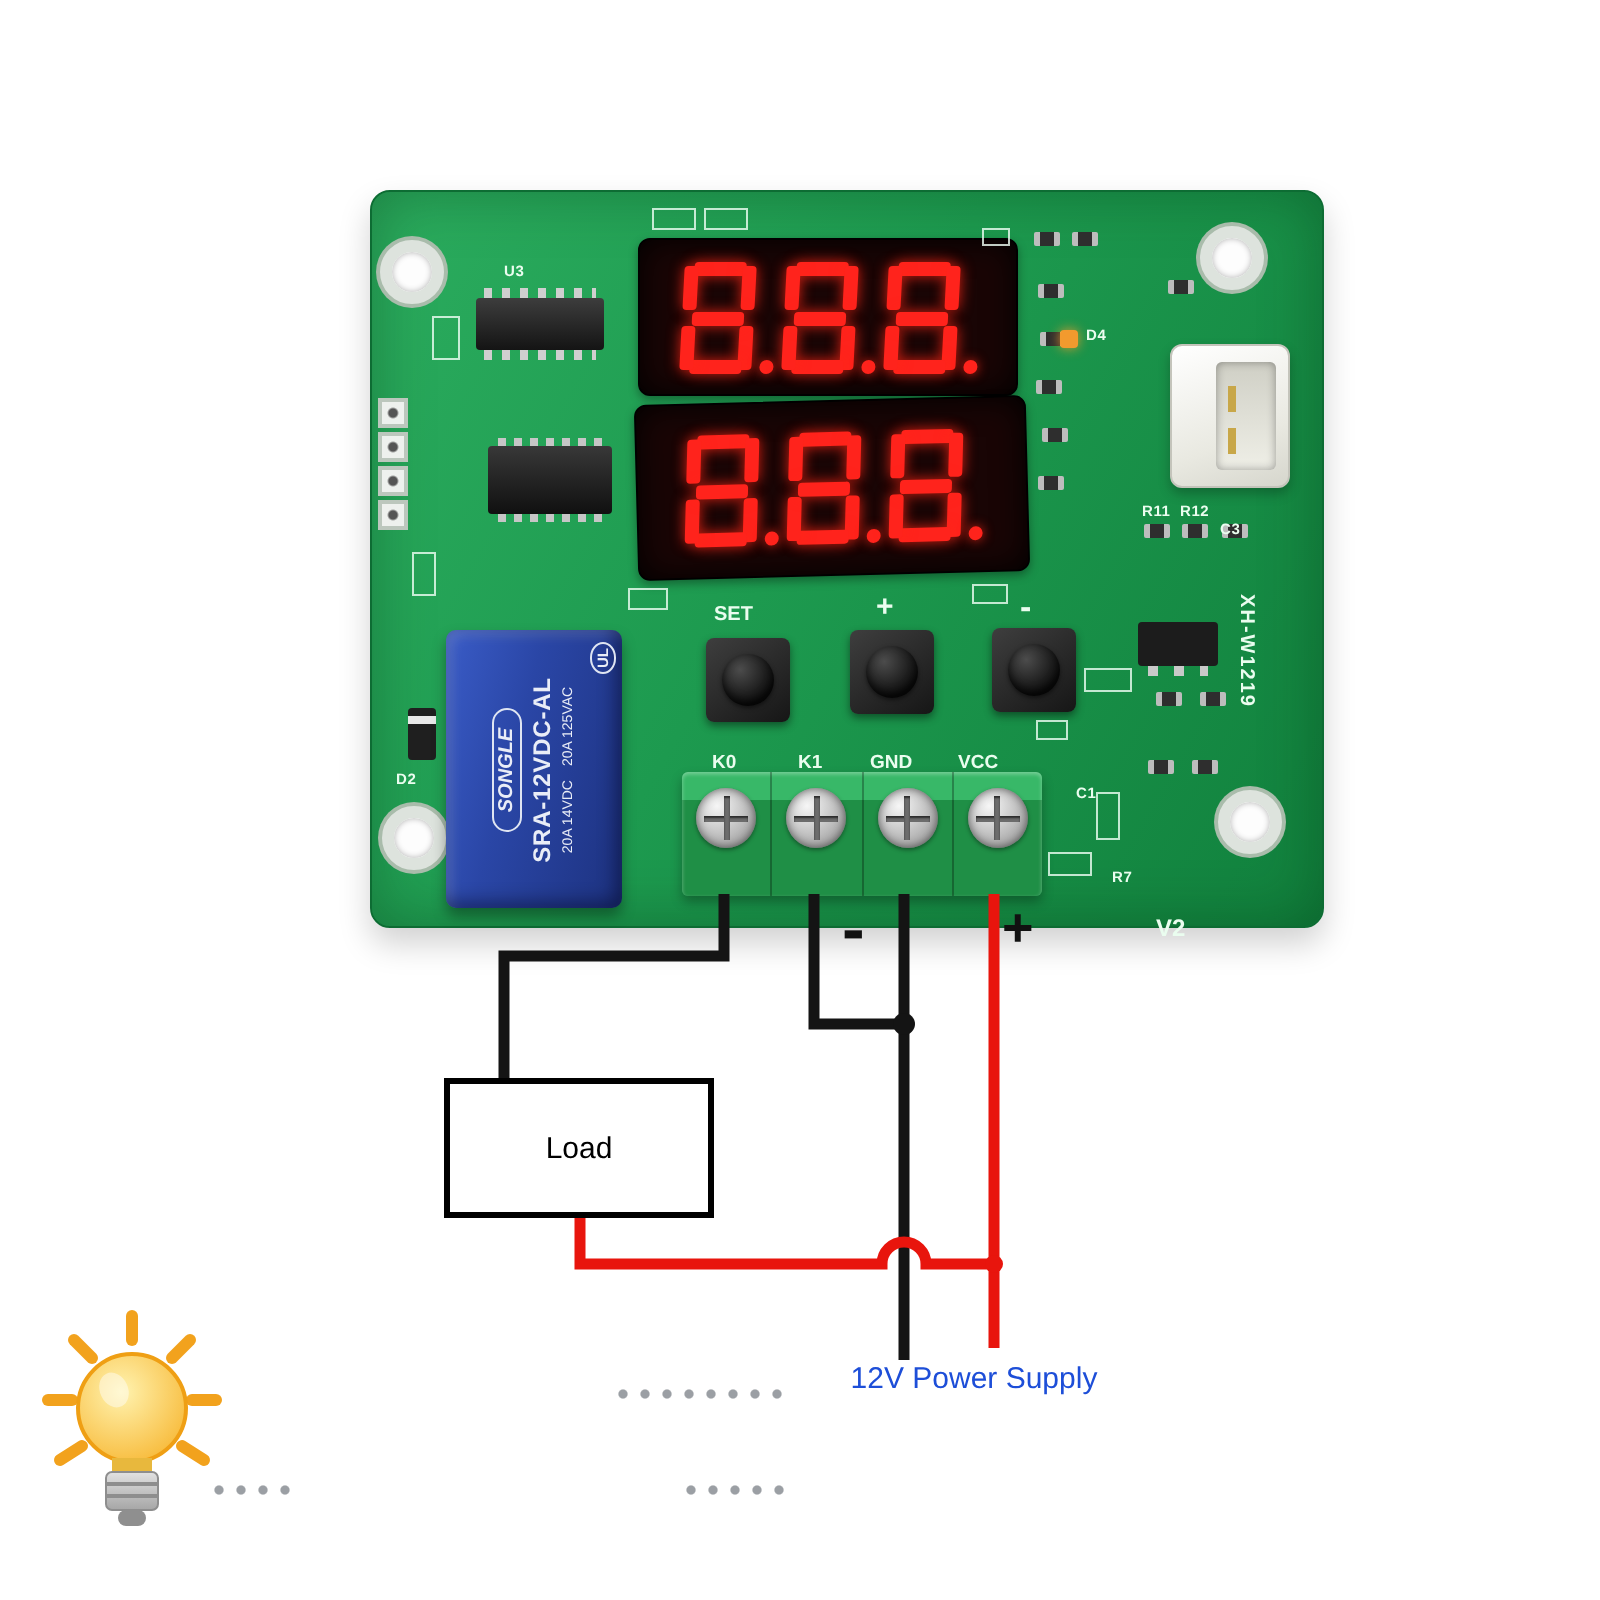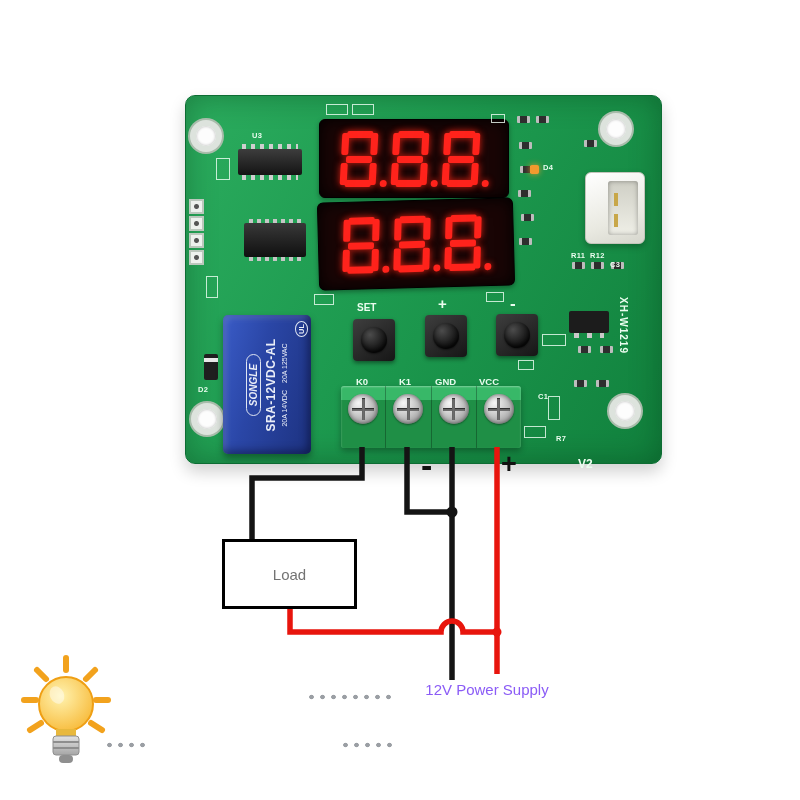--- a/index.html
+++ b/index.html
@@ -104,25 +104,25 @@
   .model-vert{position:absolute;left:392px;top:224px;width:90px;text-align:center;color:#eafdef;
        font-size:10px;font-weight:bold;letter-spacing:1px;transform:rotate(90deg);}
   .v2{position:absolute;left:392px;top:327px;color:#eafdef;font-size:12px;font-weight:bold;margin-top:34px;}
 
   
   .wires{position:absolute;left:0;top:0;pointer-events:none;}
   .wire-black{stroke:var(--wire-black,#141414);stroke-width:5.5;fill:none;}
   .wire-red{stroke:var(--wire-red,#e8150d);stroke-width:5.5;fill:none;}
   .load{position:absolute;left:222px;top:539px;width:135px;height:70px;background:#fff;
        border:3px solid #000;box-sizing:border-box;display:flex;align-items:center;justify-content:center;
-       font-size:15px;color:#737373;}
+       font-size:15px;color:#000000;}
   .pol{position:absolute;color:#111;font-weight:bold;}
   .pol.minus{left:421px;top:446px;font-size:34px;}
   .pol.plus{left:501px;top:449px;font-size:27px;}
-  .supply{position:absolute;left:405px;top:681px;width:164px;text-align:center;font-size:15px;color:#8b5cf6;}
+  .supply{position:absolute;left:405px;top:681px;width:164px;text-align:center;font-size:15px;color:#1d4ed8;}
 
   
   .bulb{position:absolute;left:20px;top:652px;}
   .wm-title{position:absolute;left:128px;top:664px;font-size:45px;font-weight:bold;color:#414247;letter-spacing:1px;}
   .wm-dots{position:absolute;height:6px;background-image:radial-gradient(circle,#9b9fa4 2px,transparent 2.6px);
        background-size:11px 6px;background-repeat:repeat-x;}
   .wm-dots.t{left:306px;top:694px;width:90px;}
   .wm-dots.l{left:104px;top:742px;width:42px;}
   .wm-dots.r{left:340px;top:742px;width:56px;}
   .wm-sub{position:absolute;left:148px;top:719px;width:190px;text-align:center;direction:rtl;

